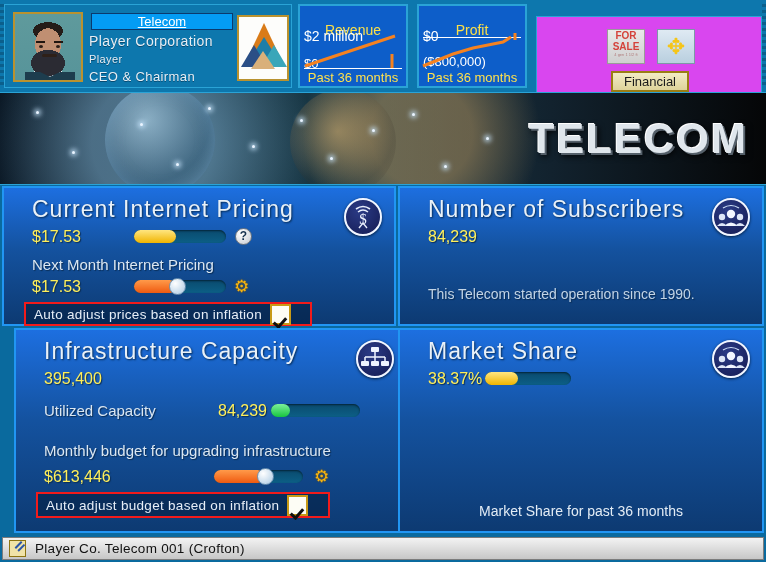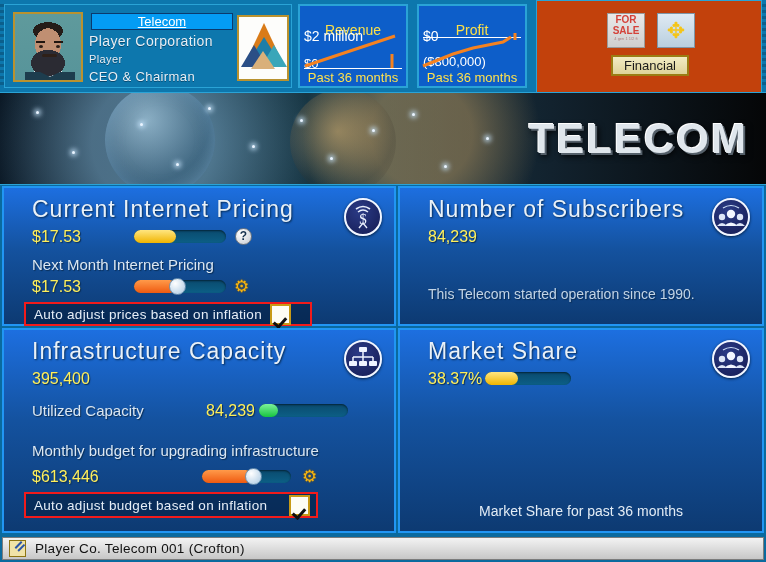--- a/index.html
+++ b/index.html
@@ -60,22 +60,22 @@
       background:#0d5ec9; border:2px solid #2aa3d6; }
   .mc-rev { left:298px; } .mc-prof { left:417px; }
   .mc-title { text-align:center; color:#fde047; font-size:14px; margin-top:16px; }
   .mc-top { position:absolute; left:4px; top:22px; color:#fff; font-size:14px; }
   .mc-bot { position:absolute; left:4px; color:#fff; font-size:13px; }
   .mc-foot { position:absolute; left:0; bottom:1px; width:100%; text-align:center;
       color:#ffe14d; font-size:13px; }
   .mc-axis { position:absolute; height:1px; background:#fff; left:4px; right:4px; }
   .mc-svg { position:absolute; left:0; top:0; width:106px; height:80px; }
 
-  .act-panel { position:absolute; left:536px; top:0; width:226px; height:106px;
-      background:#c2410c; border:1px solid #2aa3d6; }
+  .act-panel { position:absolute; left:536px; top:16px; width:226px; height:106px;
+      background:#d946ef; border:1px solid #2aa3d6; }
   .forsale { position:absolute; left:70px; top:12px; width:38px; height:35px;
       background:linear-gradient(#e9e9e9,#cfcfcf); border:1px solid #9a9a9a; }
   .forsale .ln { color:#d4423a; font-weight:bold; font-size:10px; text-align:center; line-height:11px; }
   .forsale .sm { color:#b07c7c; font-size:4px; text-align:center; }
   .movebtn { position:absolute; left:120px; top:12px; width:38px; height:35px;
       background:linear-gradient(#dfeaf3,#b9cfdf); border:1px solid #7e96a8; }
   .arrows { position:absolute; left:50%; top:50%; transform:translate(-50%,-50%); color:#f5c518; font-size:22px; line-height:22px; }
   .finbtn { position:absolute; left:74px; top:54px; width:78px; height:21px;
       background:linear-gradient(#f2ecc4,#ded39a); border:2px solid #9a7d14;
       text-align:center; font-size:13px; color:#1a1a1a; line-height:17px; }
@@ -96,21 +96,21 @@
       box-shadow:0 0 5px 2px rgba(200,230,255,.85); }
   .bn-word { position:absolute; right:18px; top:22px; font-size:42px; font-weight:bold;
       letter-spacing:2px; color:#dfe6ec; font-family:"Liberation Sans", sans-serif;
       text-shadow:2px 2px 0 #55606a, -1px -1px 0 #fff, 3px 3px 6px #000; }
 
   
   .panel { position:absolute; border:2px solid #2196f3;
       background:linear-gradient(180deg,#1d6fe0 0%,#14529f 45%,#0d3a72 100%); }
   .p-price { left:2px;   top:186px; width:394px; height:140px; }
   .p-subs  { left:398px; top:186px; width:366px; height:140px; }
-  .p-infra { left:2px;   top:328px; width:394px; height:205px; }
+  .p-infra { left:14px;   top:328px; width:394px; height:205px; }
   .p-share { left:398px; top:328px; width:366px; height:205px; }
 
   .p-title { position:absolute; left:28px; top:8px; font-size:23px; color:#e9f1f8;
       letter-spacing:1px; font-weight:300; text-shadow:1px 1px 2px #062a52; }
   .p-val { position:absolute; left:28px; font-size:16px; color:#ffef5a; text-shadow:1px 1px 1px #0a2d55; }
   .p-lbl { position:absolute; left:28px; font-size:15px; color:#dbe7f2; text-shadow:1px 1px 1px #0a2d55; }
 
   .badge { position:absolute; right:12px; top:10px; width:38px; height:38px; border-radius:50%;
       background:radial-gradient(circle at 40% 32%, #2b3b86, #141b52);
       border:2px solid #f2f6ff; box-shadow:0 1px 3px #041d3c; }
@@ -319,21 +319,21 @@
     </div>
 
     <div class="p-lbl" style="top:112px;">Monthly budget for upgrading infrastructure</div>
     <div class="p-val" style="top:138px;">$613,446</div>
     <div class="bar" style="left:198px; top:140px; width:89px;">
       <div class="fill orange" style="width:56%;"></div>
       <div class="knob" style="left:48%;"></div>
     </div>
     <div class="gear" style="left:298px; top:138px;">⚙</div>
 
-    <div class="chkrow" style="left:20px; top:162px; width:294px; height:26px;justify-content:space-between;">
+    <div class="chkrow" style="left:20px; top:162px; width:294px; height:26px;">
       <div class="txt">Auto adjust budget based on inflation</div>
       <div class="chkbox"></div>
     </div>
   </div>
 
   <div class="panel p-share">
     <div class="p-title">Market Share</div>
     <div class="badge">
       <svg viewBox="0 0 34 34" width="34" height="34">
         <circle cx="17" cy="14" r="4.2" fill="#f2f6ff"></circle>

